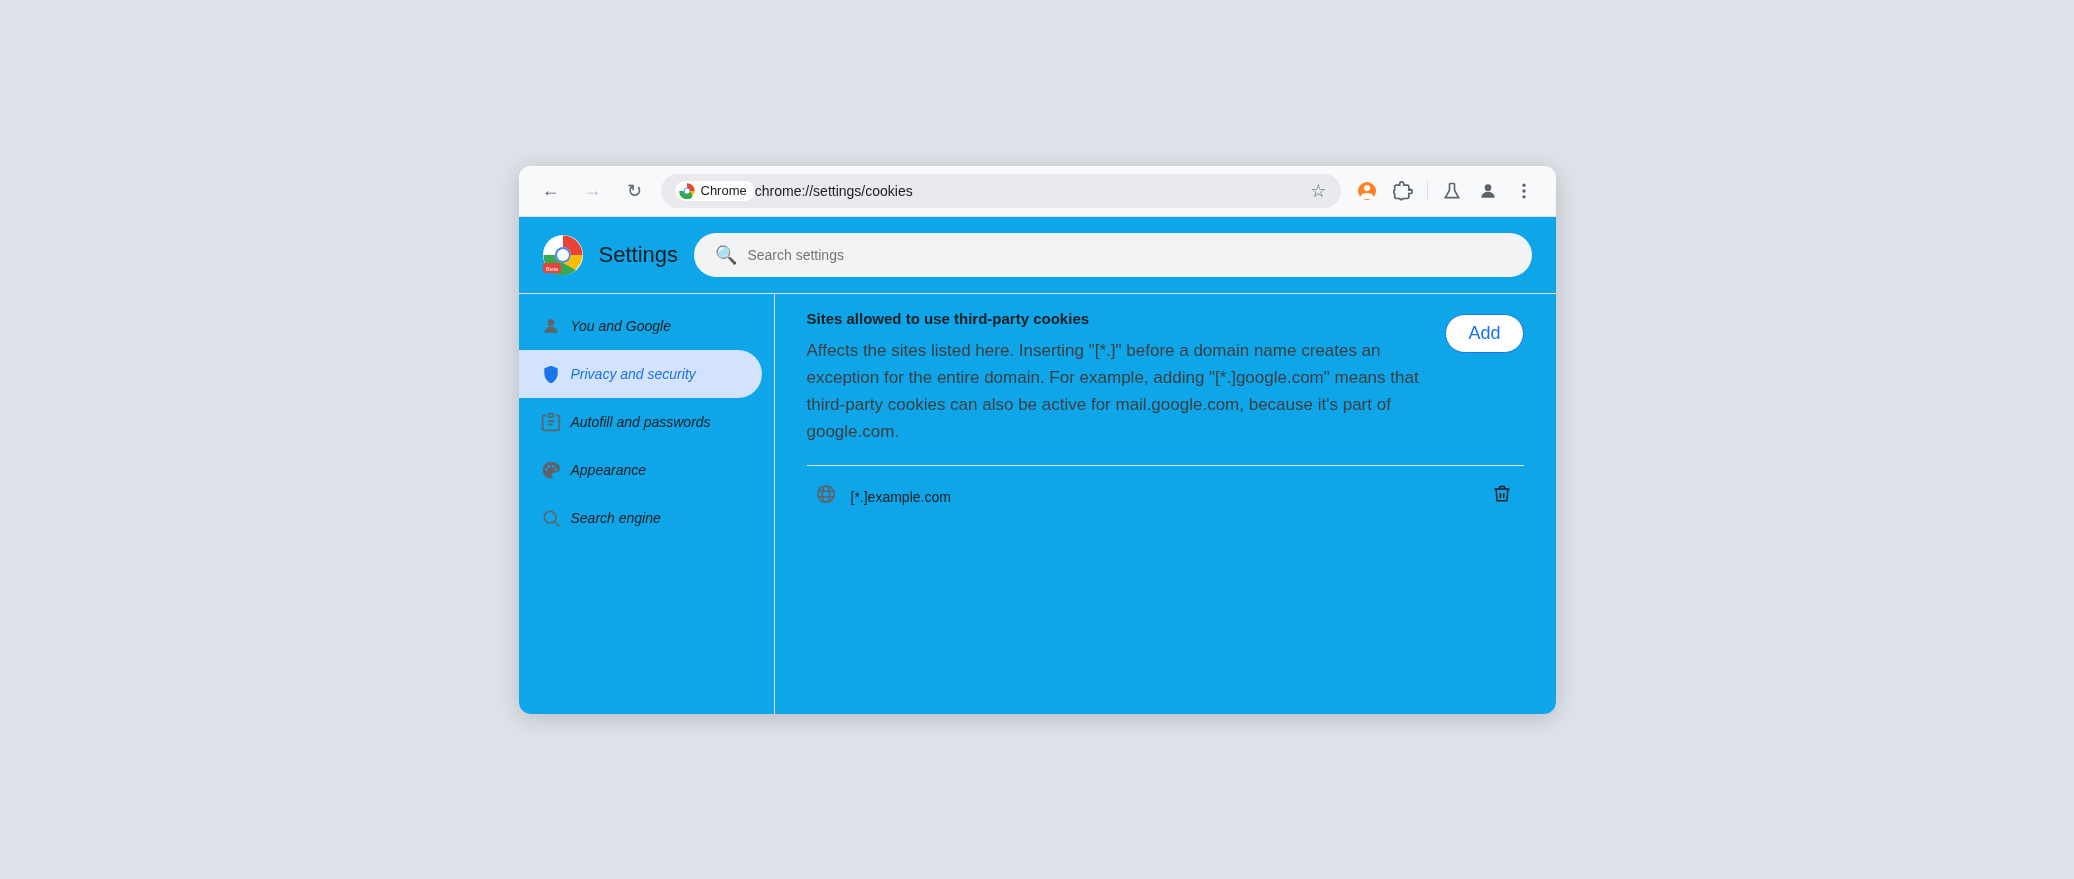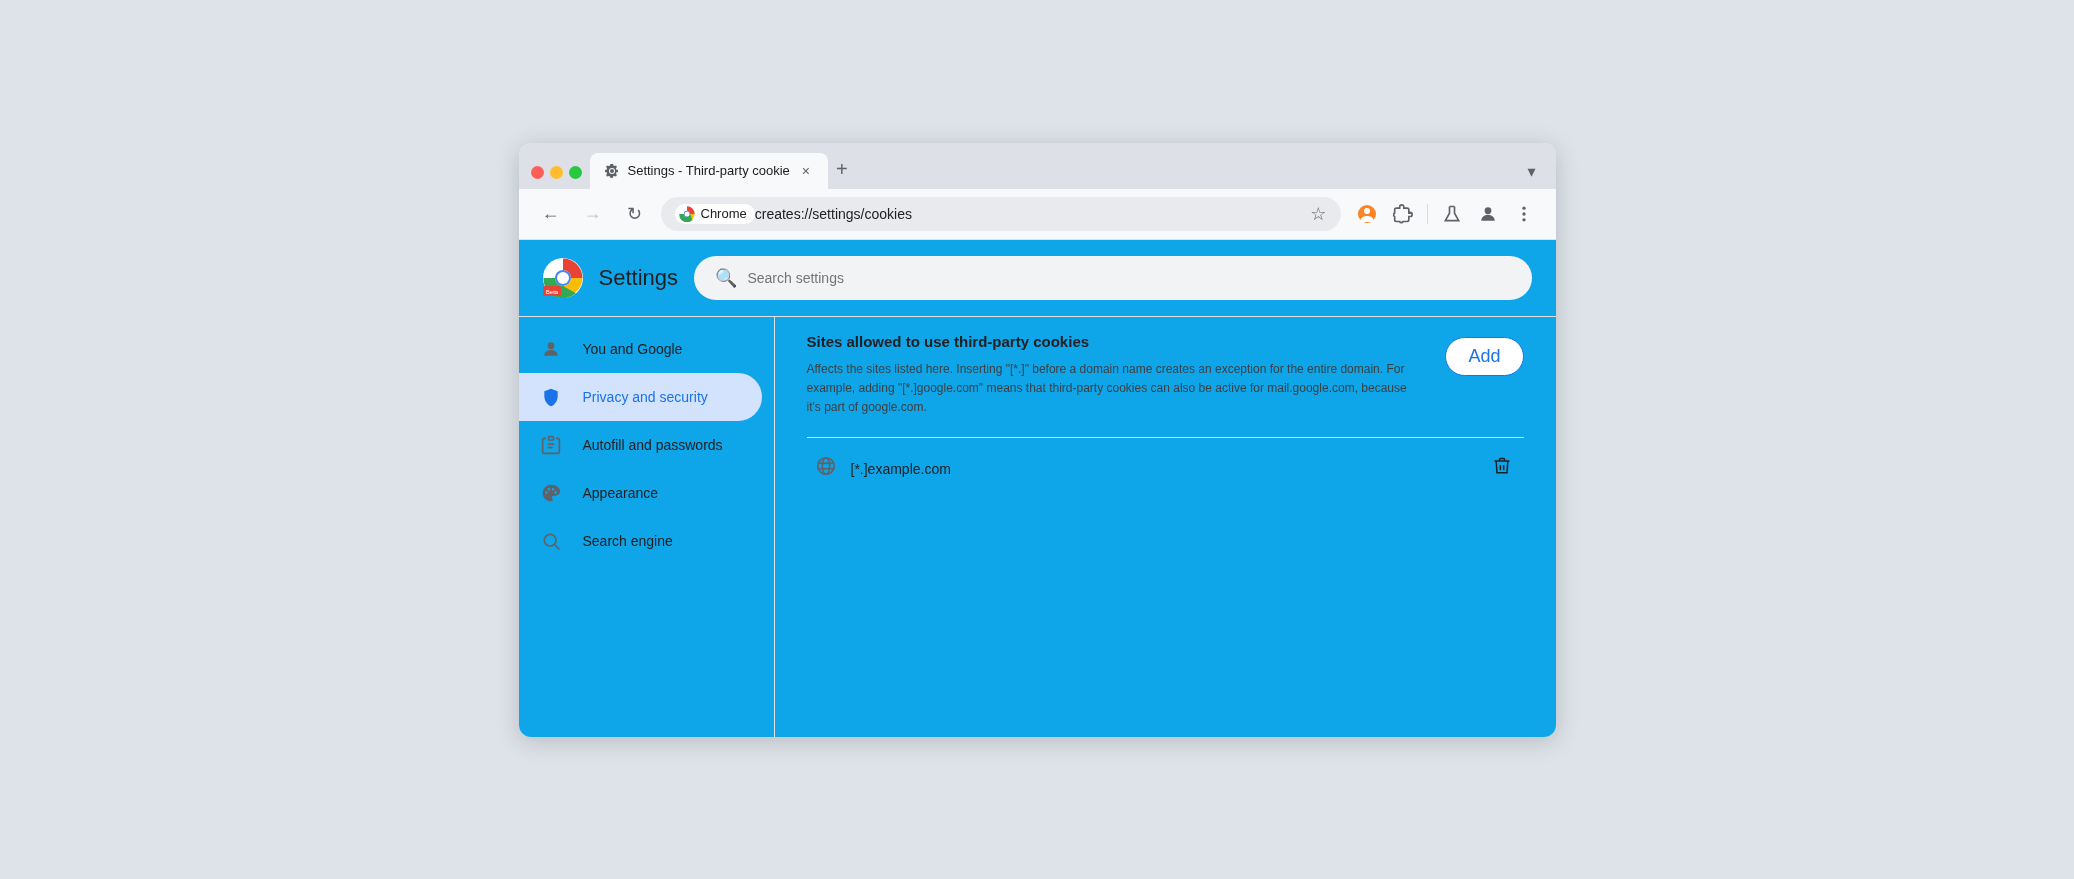--- a/index.html
+++ b/index.html
@@ -205,27 +205,28 @@
     
     .sidebar {
       width: 256px;
       min-width: 256px;
       padding: 8px 0;
       border-right: 1px solid #e0e0e0;
     }
     .sidebar-item {
       display: flex;
       align-items: center;
-      gap: 20px;
+      gap: 8px;
       padding: 14px 20px;
       cursor: pointer;
       border-radius: 0 24px 24px 0;
       margin-right: 12px;
       font-size: 14px;
       color: #202124;
+      font-style: italic;
     }
     .sidebar-item.active {
       background: #d3e3fd;
       color: #1a73e8;
       font-weight: 500;
     }
     .sidebar-icon {
       font-size: 20px;
       color: #5f6368;
       width: 24px;
@@ -238,21 +239,21 @@
       padding: 16px 32px;
       overflow-y: auto;
     }
     .section-title {
       font-size: 15px;
       font-weight: 600;
       color: #202124;
       margin-bottom: 10px;
     }
     .section-desc {
-      font-size: 12px;
+      font-size: 17px;
       color: #3c4043;
       line-height: 1.6;
       max-width: 820px;
     }
     .section-header-row {
       display: flex;
       align-items: flex-start;
       justify-content: space-between;
       gap: 24px;
     }
@@ -299,40 +300,20 @@
 
     
     .chrome-logo-svg { width: 40px; height: 40px; }
     .chrome-logo-sm { width: 16px; height: 16px; }
   </style>
 </head>
 <body>
 
 <div class="browser-window">
 
-  <div class="title-bar">
-    <div class="window-controls">
-      <button class="wc-btn wc-close"></button>
-      <button class="wc-btn wc-min"></button>
-      <button class="wc-btn wc-max"></button>
-    </div>
-    <div class="tab-bar">
-      <div class="tab-active">
-
-        <svg class="tab-icon" viewBox="0 0 16 16" fill="none">
-          <path d="M8 10a2 2 0 100-4 2 2 0 000 4z" fill="#5f6368"></path>
-          <path fill-rule="evenodd" clip-rule="evenodd" d="M6.5 1l-.5 1.5L4.5 3 3 2.5l-1 1.5 1 1L2.8 6.5 1 7v2l1.8.5.2 1.5-1 1 1 1.5 1.5-.5 1.5.5.5 1.5h2l.5-1.5 1.5-.5 1.5.5 1-1.5-1-1 .2-1.5 1.8-.5V7l-1.8-.5-.2-1.5 1-1-1-1.5-1.5.5L9.5 2.5 9 1H6.5zM8 11a3 3 0 100-6 3 3 0 000 6z" fill="#5f6368"></path>
-        </svg>
-        <span>Settings - Third-party cookie</span>
-        <button class="tab-close-btn">×</button>
-      </div>
-      <button class="tab-new-btn">+</button>
-      <button class="tab-expand-btn">▾</button>
-    </div>
-  </div>
 
   <div class="address-bar">
     <button class="nav-btn" title="Back">
       <span>←</span>
     </button>
     <button class="nav-btn disabled" title="Forward">
       <span>→</span>
     </button>
     <button class="nav-btn" title="Reload">
       <span>↻</span>
@@ -343,21 +324,21 @@
         <svg class="chrome-logo-sm" viewBox="0 0 16 16">
           <circle cx="8" cy="8" r="8" fill="#fff"></circle>
           <circle cx="8" cy="8" r="3.2" fill="#4285F4"></circle>
           <path d="M8 4.8A3.2 3.2 0 0111.2 8h4.5A7.7 7.7 0 008 .3V4.8z" fill="#EA4335"></path>
           <path d="M11.2 8A3.2 3.2 0 018 11.2L5.75 15.1A7.7 7.7 0 0015.7 8H11.2z" fill="#FBBC05"></path>
           <path d="M8 11.2A3.2 3.2 0 014.8 8H.3a7.7 7.7 0 0013.2 5.9L11.2 8z" fill="#34A853"></path>
           <circle cx="8" cy="8" r="2.5" fill="#fff"></circle>
         </svg>
         <span>Chrome</span>
       </div>
-      <span class="url-text">creates://settings/cookies</span>
+      <span class="url-text">chrome://settings/cookies</span>
       <span class="url-star">☆</span>
     </div>
     <div class="toolbar-icons">
 
       <button class="toolbar-icon-btn">
         <svg width="20" height="20" viewBox="0 0 20 20">
           <circle cx="10" cy="10" r="9" fill="#FF6D00" opacity="0.85"></circle>
           <circle cx="10" cy="7" r="3" fill="white"></circle>
           <path d="M3 18c0-4 3-6 7-6s7 2 7 6" fill="white"></path>
         </svg>

